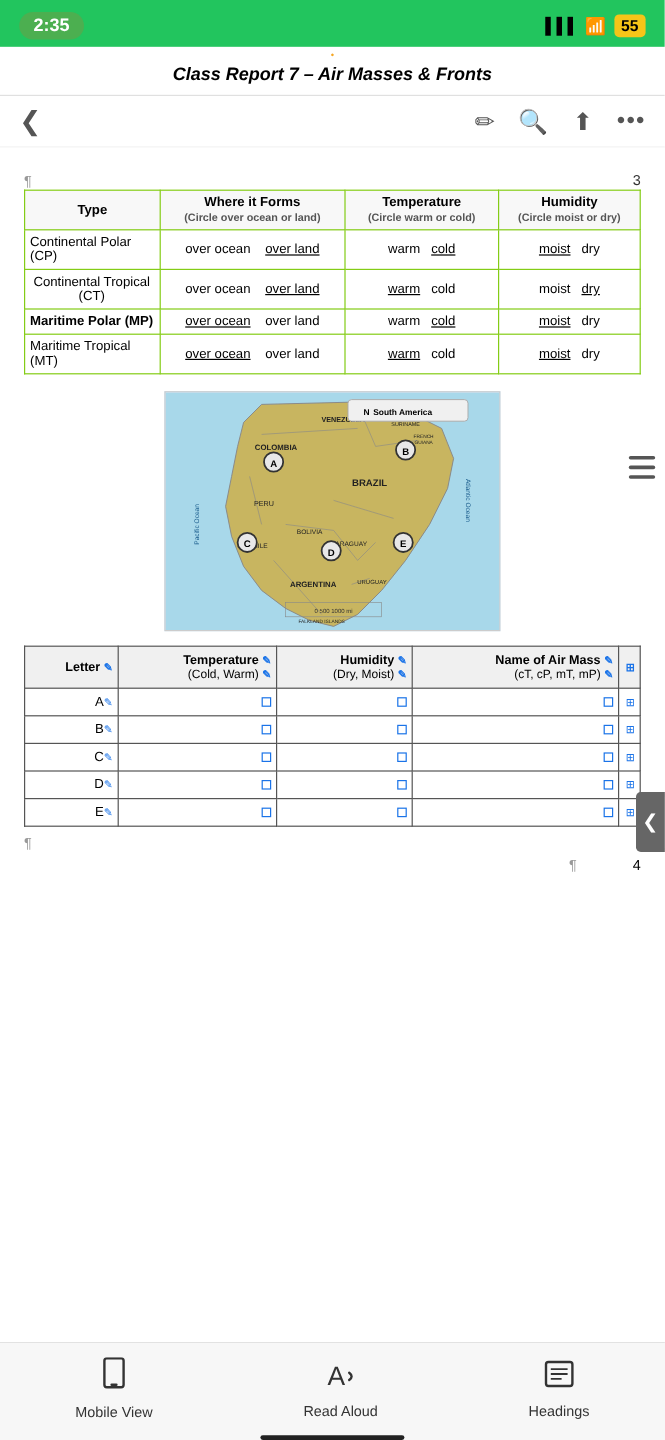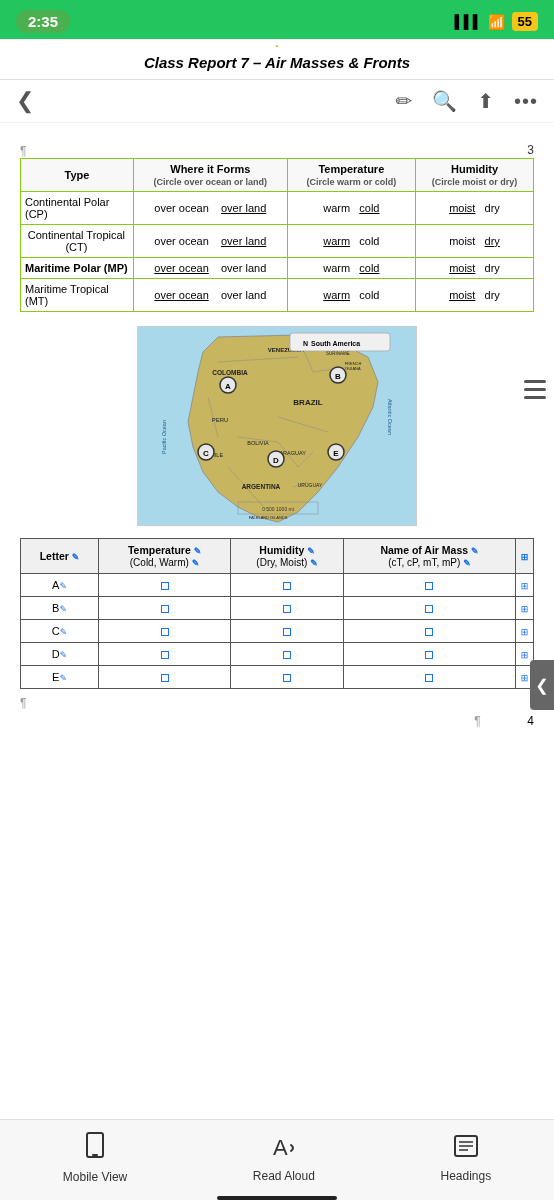--- a/index.html
+++ b/index.html
@@ -151,21 +151,21 @@
 
     
     .complete-table {
       width: 100%;
       border-collapse: collapse;
       font-size: 11px;
     }
     .complete-table th, .complete-table td {
       border: 1px solid #555;
       padding: 5px 4px;
-      text-align: center;
+      text-align: right;
       vertical-align: middle;
     }
     .complete-table th {
       background: #f0f0f0;
       font-size: 10.5px;
     }
     .blue-box {
       display: inline-block;
       width: 8px; height: 8px;
       border: 1px solid #1a73e8;

